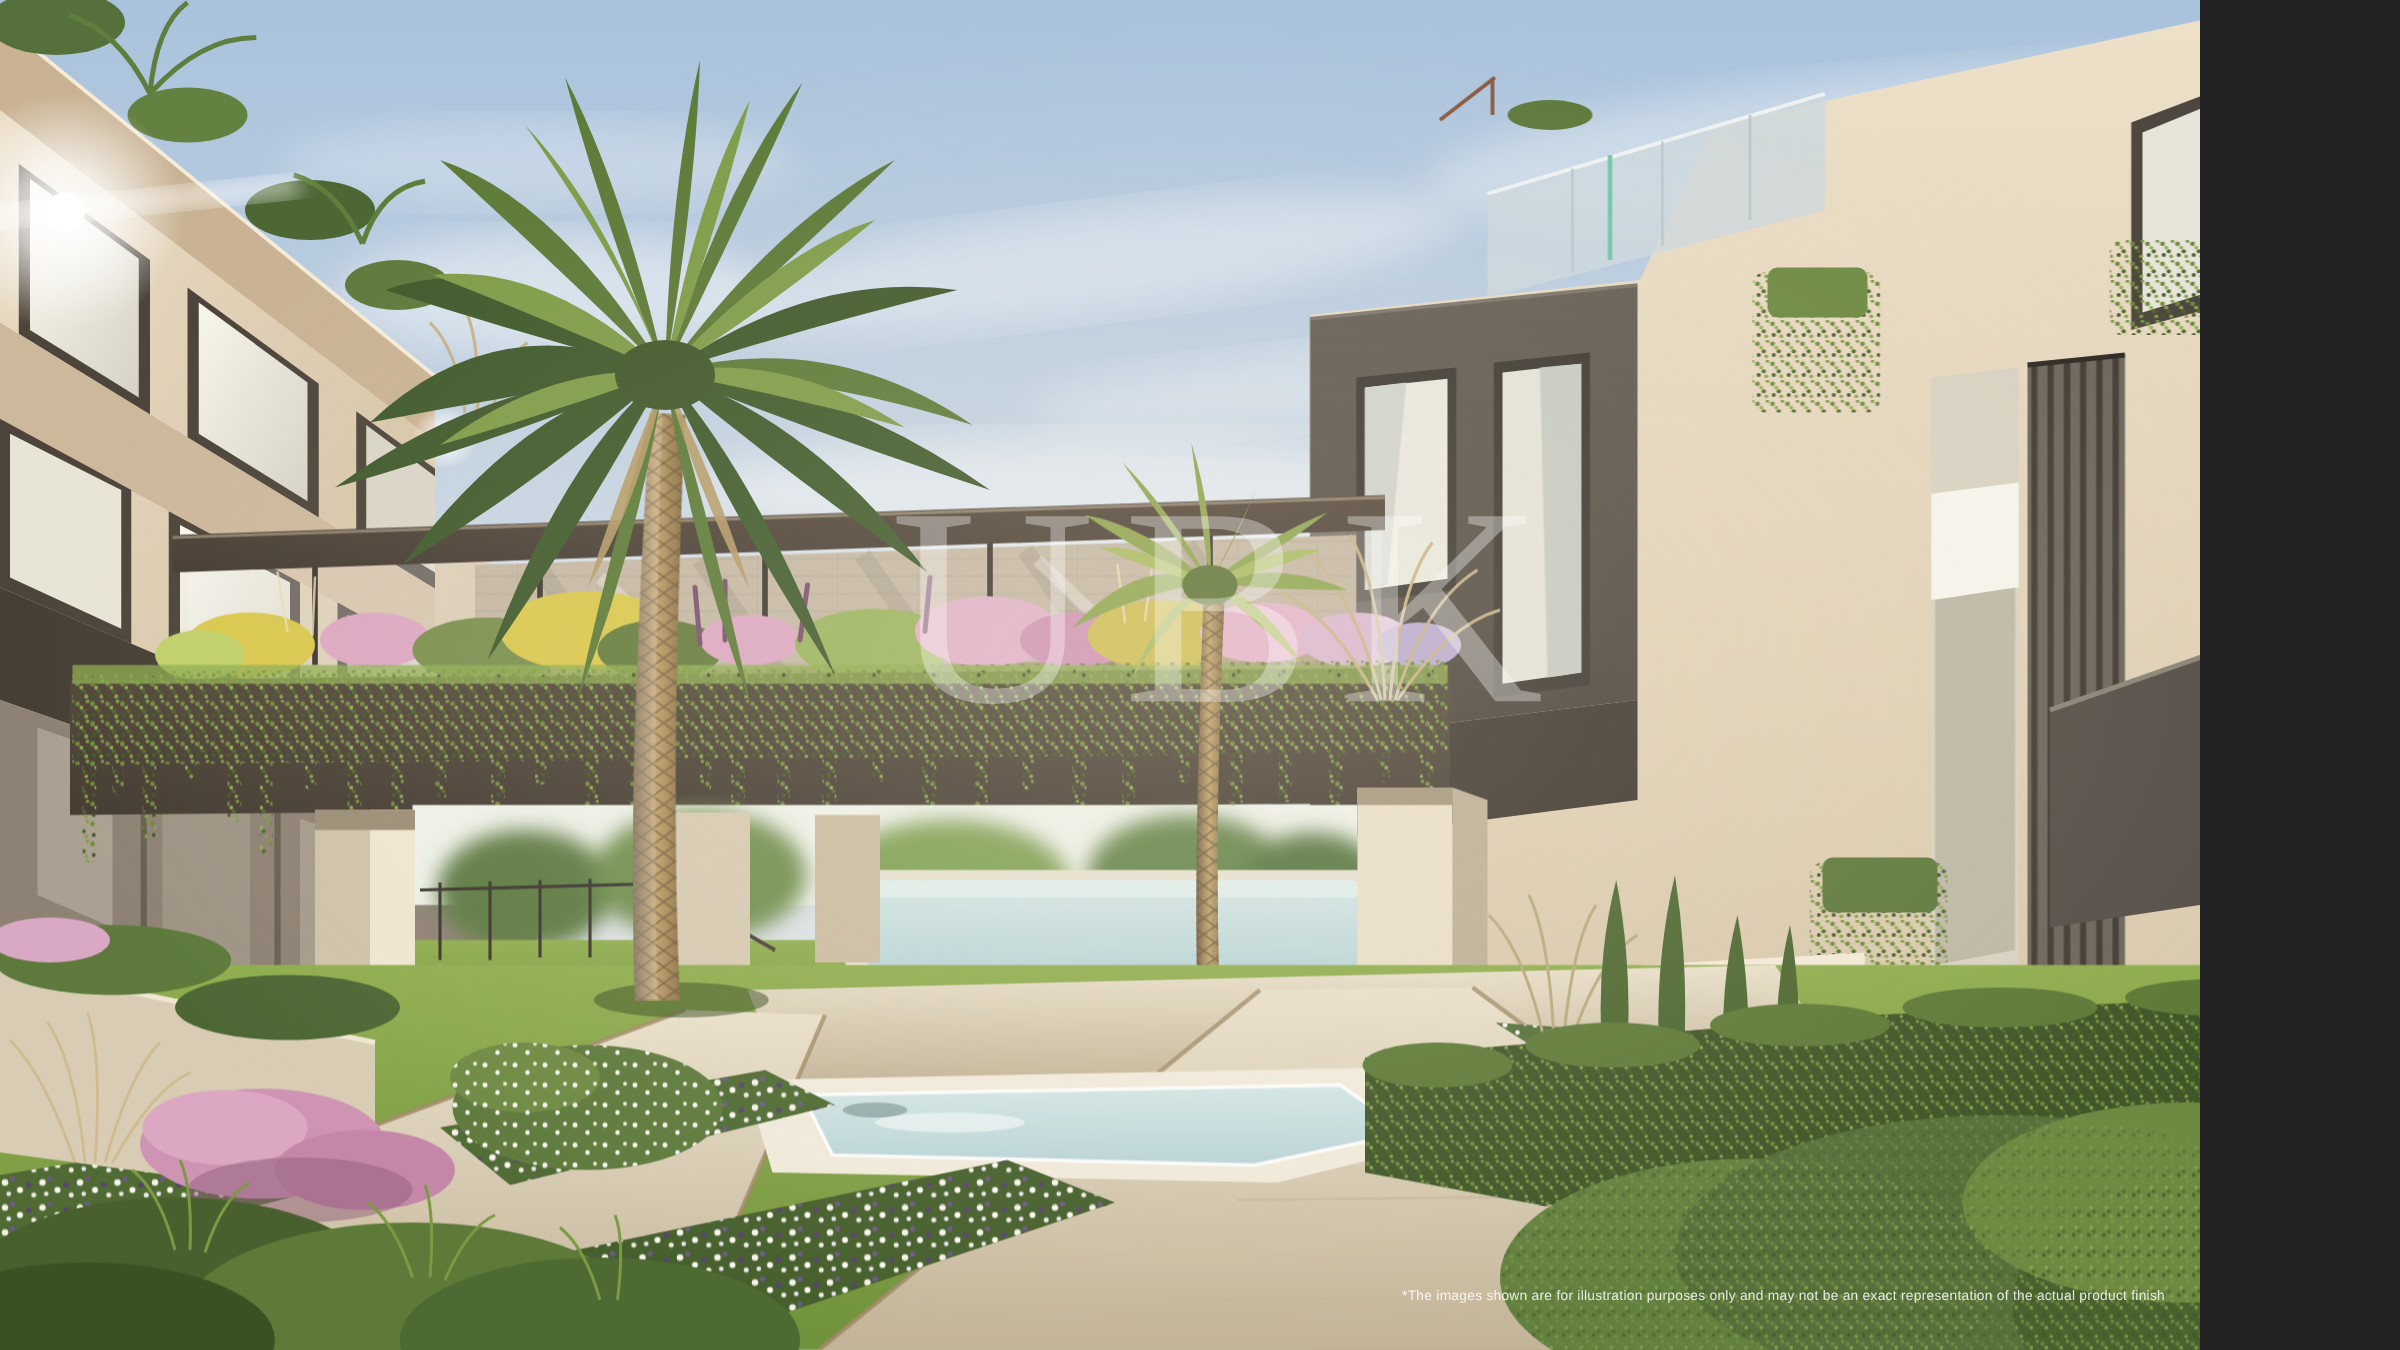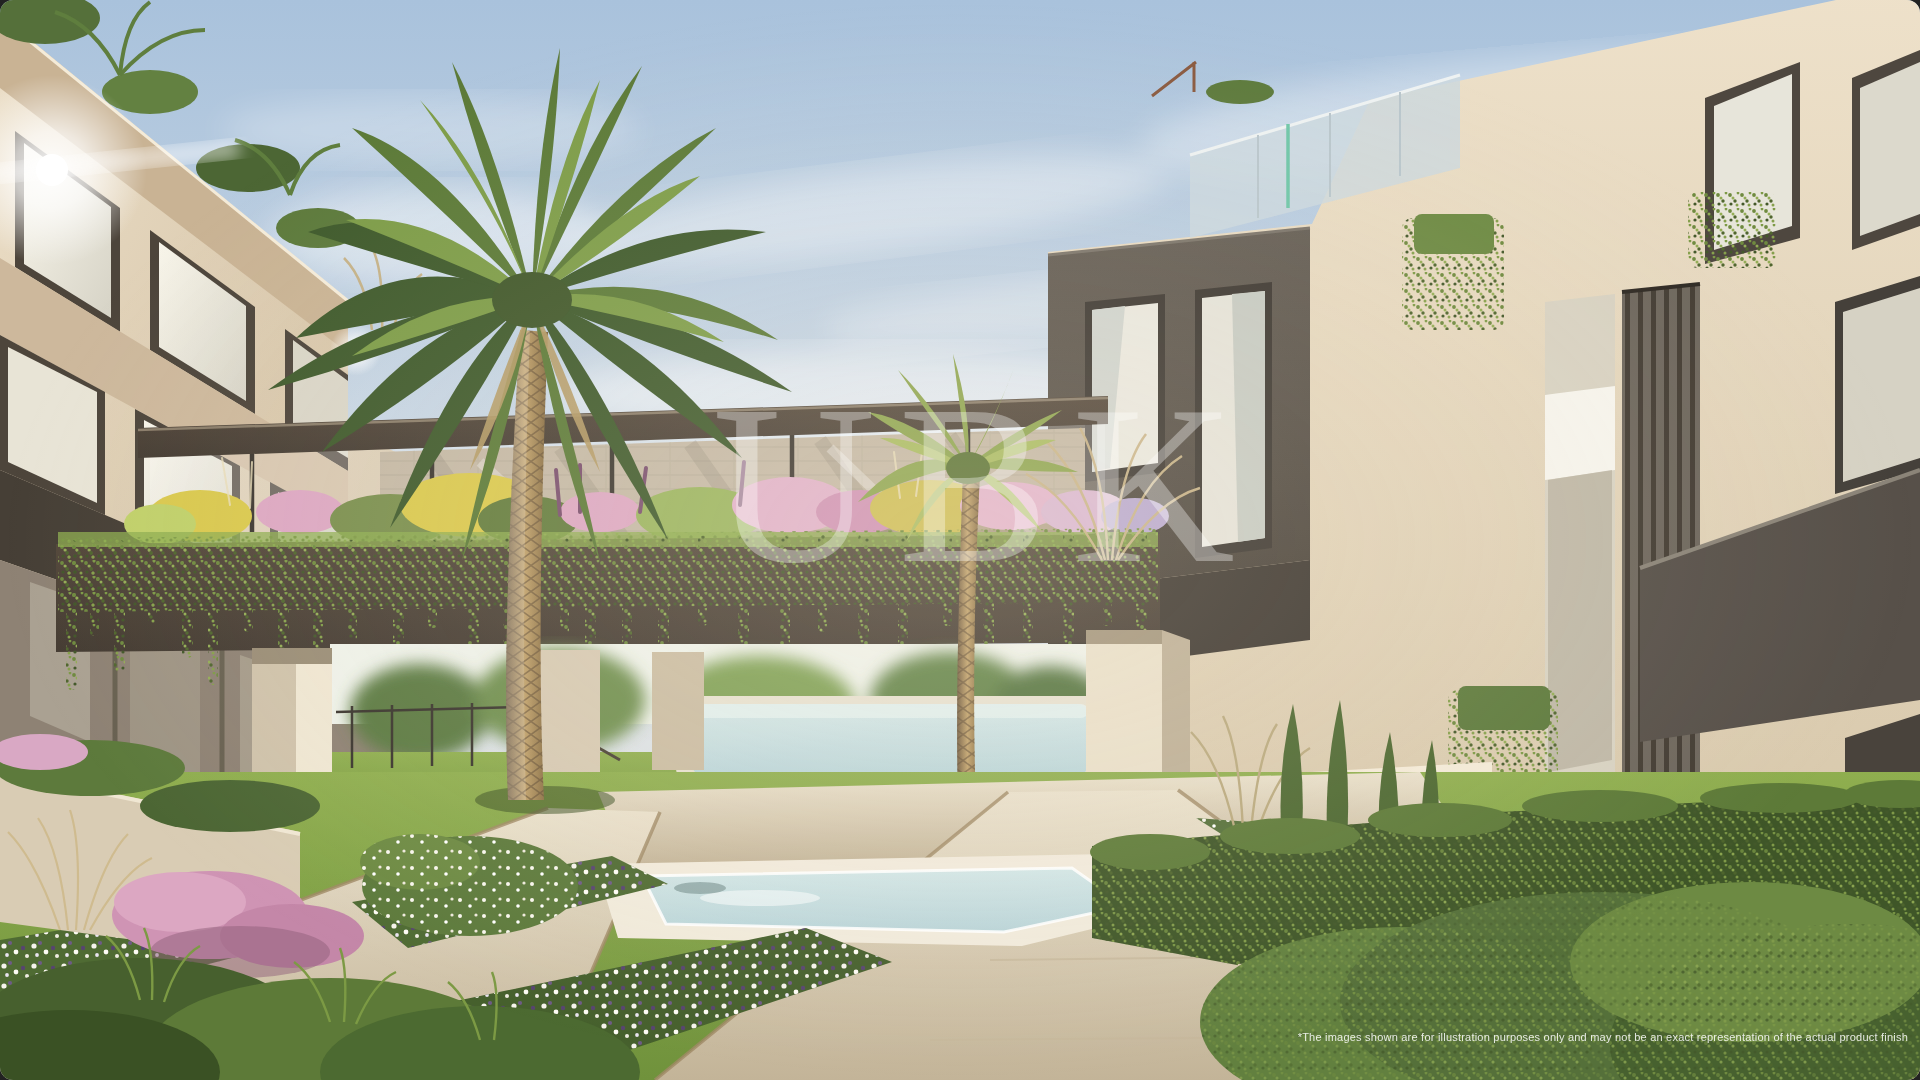--- a/index.html
+++ b/index.html
@@ -1,24 +1,24 @@
 <!DOCTYPE html>
 <html style="--watermark: #ffffff; --sky-top: #a9c2dc; --sky-mid: #d3dde6; --sky-horizon: #efeae1; --facade-cream: #e2d4bc; --facade-cream-dark: #c9b596; --facade-shadow: #b3a288; --frame-dark: #4d453b; --volume-dark: #5b544b; --glass-pale: #f1efe6; --glass-blue: #ccd8de; --bridge-fascia: #453c33; --stone-wall: #b4a58c; --vine-green: #5f7a3a; --vine-green-light: #8fae52; --foliage-dark: #3f5628; --foliage-mid: #6d8a43; --foliage-light: #9ab45e; --lawn: #8fae4f; --lawn-dark: #70923c; --path: #ddd3bd; --path-dark: #c3b498; --water: #b9d4d8; --sand: #f1eadb; --trunk: #9c8057; --trunk-dark: #6f5a3e; --flower-pink: #dca7c2; --flower-yellow: #d9c84e; --flower-white: #f6f3ec; --flower-purple: #6d5a86;"><head>
 <meta charset="utf-8">
 <style>
   html,body{margin:0;padding:0;background:#222;}
-  .stage{position:relative;width:1920px;height:1080px;overflow:hidden;
-         font-family:"Liberation Sans",sans-serif;border-radius:13px;}
+  .stage{position:relative;width:1760px;height:1080px;overflow:hidden;
+         font-family:"Liberation Sans",sans-serif;}
   .stage svg{position:absolute;inset:0;display:block;}
   .watermark{position:absolute;left:985px;transform:translateX(-50%);
              font-family:"Liberation Serif",serif;color:var(--watermark,#fff);
              white-space:nowrap;line-height:1;pointer-events:none;}
   .wm-line1{top:372px;font-size:226px;letter-spacing:.10em;opacity:.34;}
   .wm-line2{top:562px;font-size:142px;letter-spacing:.16em;opacity:.30;}
-  .disclaimer{position:absolute;right:12px;top:1031px;font-size:11px;
+  .disclaimer{position:absolute;right:28px;top:1031px;font-size:11px;
               color:rgba(255,255,255,.86);letter-spacing:.02em;}
 </style>
 </head>
 <body>
 
 <div class="stage">
 <svg viewBox="0 0 1920 1080" width="1920" height="1080">
   <defs>
     <linearGradient id="skyGrad" x1="0" y1="0" x2="0" y2="1">
       <stop offset="0" stop-color="var(--sky-top,#a9c2dc)"></stop>

